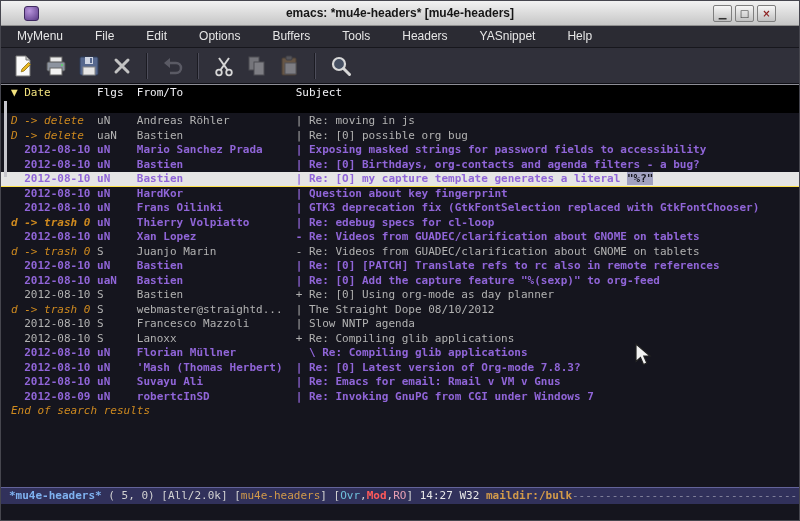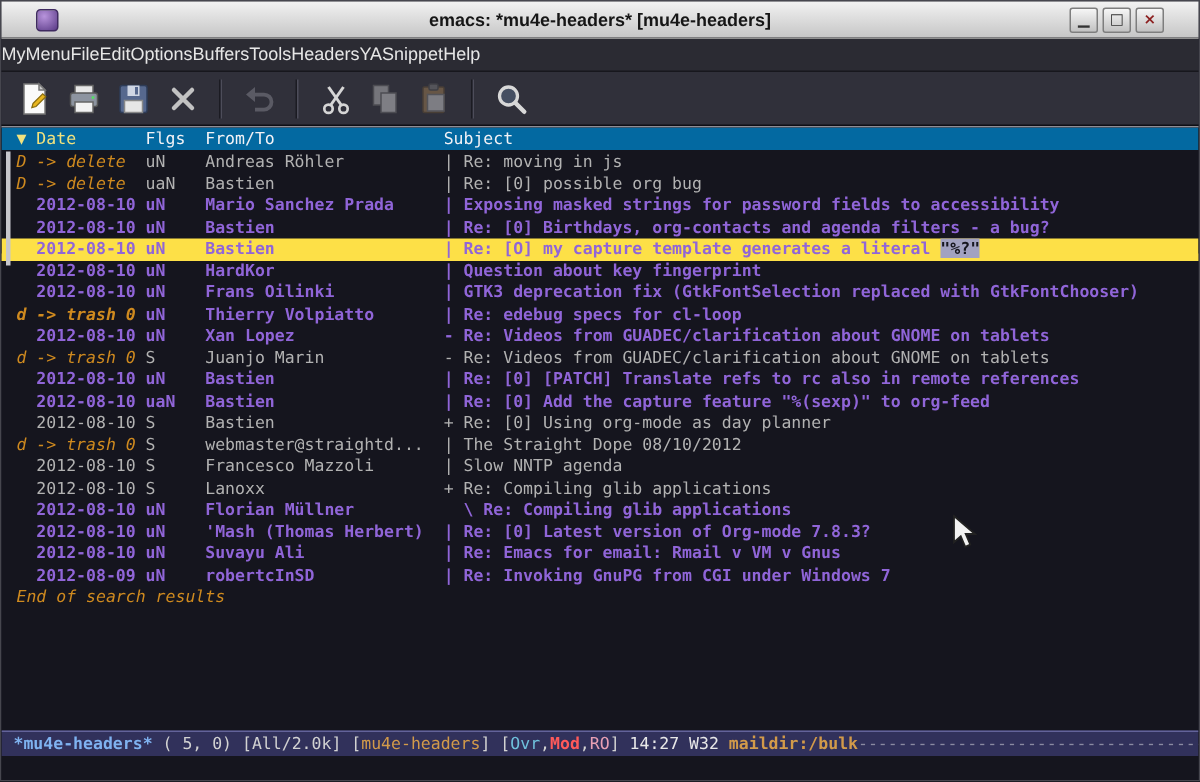--- a/index.html
+++ b/index.html
@@ -13,43 +13,43 @@
             background:radial-gradient(circle at 35% 30%,#b894dc,#5a3a86)}
   .tb-title{position:absolute;left:0;right:0;text-align:center;font-size:12px;font-weight:bold;color:#161616;pointer-events:none}
   .win-controls{margin-left:auto;display:flex;gap:3px;position:relative;z-index:2}
   .win-btn{width:19px;height:17px;border:1px solid #7e7e7e;border-radius:2px;
            background:linear-gradient(#f6f6f6,#c2c2c2);font-size:10px;line-height:15px;text-align:center;
            color:#333;font-family:"DejaVu Sans",sans-serif}
   .win-btn-close{color:#8c1f1f;font-weight:bold}
   
   .menubar{flex:0 0 22px;background:#2b2b33;display:flex;align-items:stretch;color:#e6e6e6;
            font-size:12px;border-bottom:1px solid #17171d}
-  .menu-item{padding:0 0;line-height:21px}
+  .menu-item{padding:0 16px;line-height:21px}
   
   .toolbar{flex:0 0 36px;background:#30303a;display:flex;align-items:center;padding:0 5px;border-bottom:1px solid #0e0e14}
   .tb-btn{width:33px;height:30px;display:flex;align-items:center;justify-content:center;border-radius:3px}
   .tb-btn.disabled{opacity:.4}
   .tb-icon{display:block;width:24px;height:24px}
   .tb-sep{width:0;height:26px;border-left:1px solid #1b1b22;border-right:1px solid #4d4d5a;margin:0 8px}
   
   .emacs-area{flex:1;position:relative;background:#15151e;border-top:1px solid #8e8e96;
               font-family:"DejaVu Sans Mono",monospace;font-size:11px;overflow:hidden}
   .scroll-thumb{position:absolute;left:3px;top:16px;width:3px;height:76px;background:#c6c6cc;z-index:1}
-  .header-line{height:15px;line-height:15px;background:#0369a1;color:#f2f2f6;padding-left:10px;white-space:pre}
+  .header-line{height:28px;line-height:15px;background:#000000;color:#f2f2f6;padding-left:10px;white-space:pre}
   .col-mark{display:inline-block;width:2ch;white-space:pre}
   .col-date{display:inline-block;width:11ch;white-space:pre}
   .col-flags{display:inline-block;width:6ch;white-space:pre}
   .col-from{display:inline-block;width:24ch;white-space:pre}
   .sort{color:#f2e27e}
   .message-list{padding-top:1px}
   .msg-row{height:14.5px;line-height:14.5px;padding-left:10px;white-space:pre}
   .face-unread{color:#9065d8;font-weight:bold}
   .face-read{color:#b2b2b2}
   .marked{color:#cf8a1f;font-style:italic}
-  .current{background:#fde047;border-bottom:5px solid #fde047}
+  .current{background:#e5e5e5;border-bottom:1px solid #fde047}
   .hl-cursor{background:#a2a2c0;color:#17171f}
   .end-line{height:14.5px;line-height:14.5px;padding-left:10px;color:#cf8a1f;font-style:italic;white-space:pre}
   .modeline{position:absolute;left:0;right:0;bottom:16px;height:17px;line-height:16px;background:#31315b;
             border-top:1px solid #63639a;padding-left:8px;white-space:pre;overflow:hidden;font-size:11px}
   .echo-area{position:absolute;left:0;right:0;bottom:0;height:16px;background:#15151e}
   .mouse-cursor{position:absolute;left:634px;top:342px;z-index:10}
 </style>
 </head>
 <body>
 

